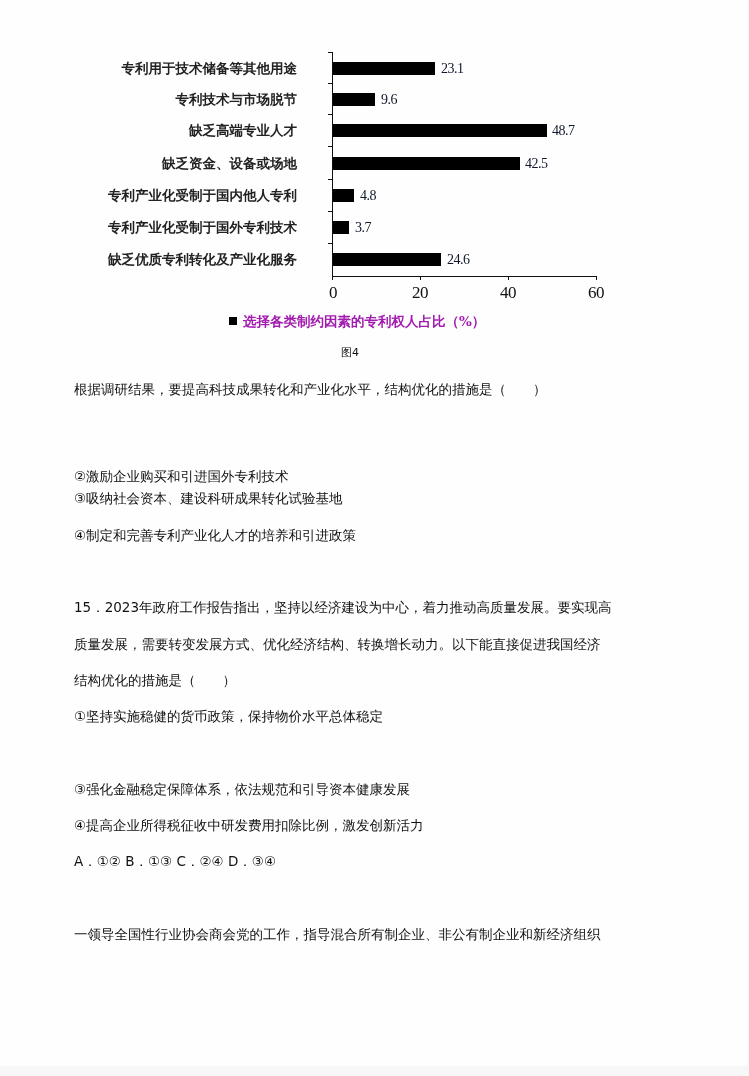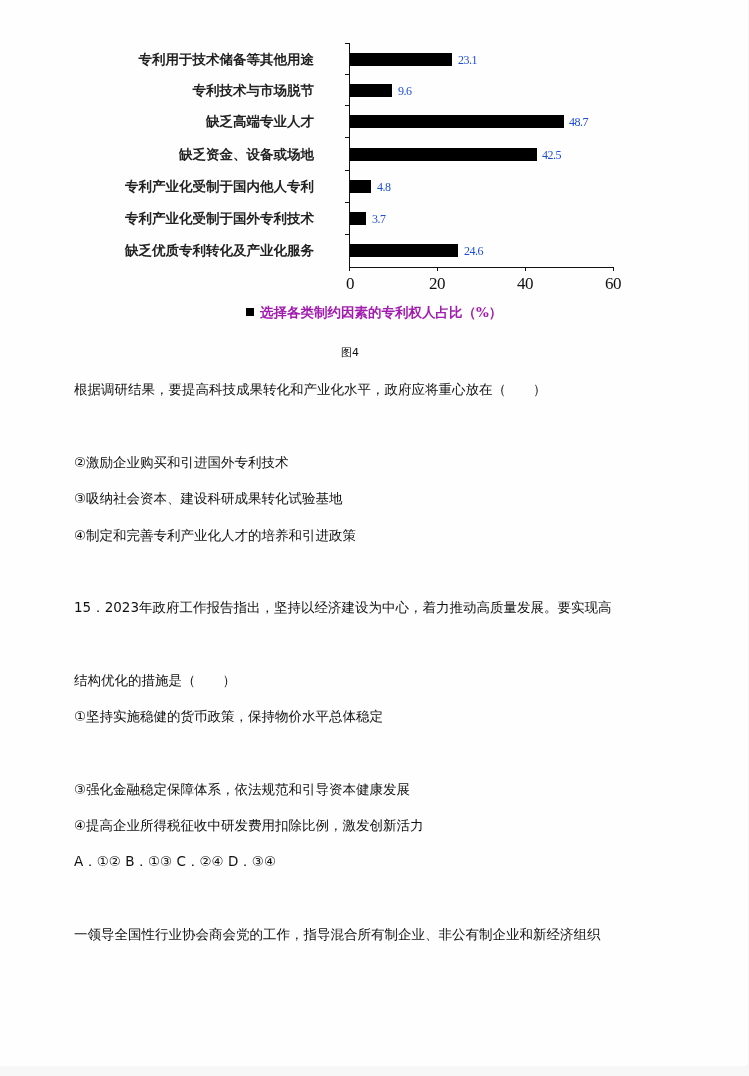--- a/index.html
+++ b/index.html
@@ -4,29 +4,29 @@
 <style>
   html, body { margin: 0; padding: 0; }
   body {
     width: 749px; height: 1076px; background: #f7f7f7; position: relative; overflow: hidden;
     font-family: "DejaVu Sans", "Liberation Sans", sans-serif; color: #111;
   }
   .page {
     position: absolute; left: 0; top: 0; width: 748px; height: 1066px; background: #fefefe;
     border-bottom-right-radius: 4px;
   }
-  .chart { position: absolute; left: 0; top: 4px; width: 725px; height: 330px; margin-left: 17px; }
+  .chart { position: absolute; left: 0; top: 13px; width: 725px; height: 330px; }
   .cat-label {
     position: absolute; right: 428px; font-family: "DejaVu Serif", "Liberation Serif", serif;
     font-size: 13.5px; font-weight: bold; color: #222; white-space: nowrap; line-height: 16px;
   }
   .bar { position: absolute; left: 333px; height: 13px; background: #000; }
   .val {
-    position: absolute; font-family: "Liberation Serif", "DejaVu Serif", serif; font-size: 12px;
-    color: #1d4ed8; line-height: 18px; letter-spacing: -0.5px;
+    position: absolute; font-family: "Liberation Serif", "DejaVu Serif", serif; font-size: 14px;
+    color: #0f172a; line-height: 18px; letter-spacing: -0.5px;
   }
   .y-axis { position: absolute; left: 332px; top: 39px; width: 1px; height: 225px; background: #111; }
   .x-axis { position: absolute; left: 332px; top: 263px; width: 265px; height: 1px; background: #111; }
   .ytick { position: absolute; left: 328px; width: 4px; height: 1px; background: #111; }
   .xtick { position: absolute; top: 263px; width: 1px; height: 4px; background: #111; }
   .xlabel-tick {
     position: absolute; top: 270px; font-family: "Liberation Serif", "DejaVu Serif", serif;
     font-size: 17px; width: 40px; text-align: center; margin-left: -20px; letter-spacing: -0.5px;
   }
   .legend {
@@ -91,26 +91,27 @@
     <div class="xlabel-tick" style="left:508px">40</div>
     <div class="xlabel-tick" style="left:596px">60</div>
 
     <div class="legend">
       <span class="legend-swatch"></span><span>选择各类制约因素的专利权人占比（%）</span>
     </div>
   </div>
 
   <div class="fig-caption">图4</div>
 
-  <div class="line" style="top:380px">根据调研结果，要提高科技成果转化和产业化水平，政府应将重心放在（　　）</div>
-  <div class="line" style="top:453px">②激励企业购买和引进国外专利技术</div>
+  <div class="line" style="top:380px">根据调研结果，要提高科技成果转化和产业化水平，结构优化的措施是（　　）</div>
+  <div class="line" style="top:467px">②激励企业购买和引进国外专利技术</div>
   <div class="line" style="top:489px">③吸纳社会资本、建设科研成果转化试验基地</div>
   <div class="line" style="top:526px">④制定和完善专利产业化人才的培养和引进政策</div>
 
   <div class="line" style="top:598px">15．2023年政府工作报告指出，坚持以经济建设为中心，着力推动高质量发展。要实现高</div>
+  <div class="line" style="top:635px">质量发展，需要转变发展方式、优化经济结构、转换增长动力。以下能直接促进我国经济</div>
   <div class="line" style="top:671px">结构优化的措施是（　　）</div>
   <div class="line" style="top:707px">①坚持实施稳健的货币政策，保持物价水平总体稳定</div>
   <div class="line" style="top:780px">③强化金融稳定保障体系，依法规范和引导资本健康发展</div>
   <div class="line" style="top:816px">④提高企业所得税征收中研发费用扣除比例，激发创新活力</div>
   <div class="line" style="top:852px">A．①②  B．①③  C．②④  D．③④</div>
 
   <div class="line" style="top:925px">一领导全国性行业协会商会党的工作，指导混合所有制企业、非公有制企业和新经济组织</div>
 </div>
 
 </body></html>

